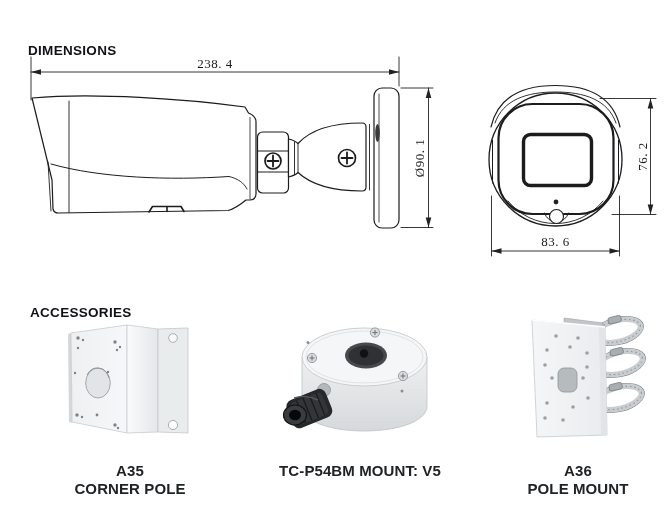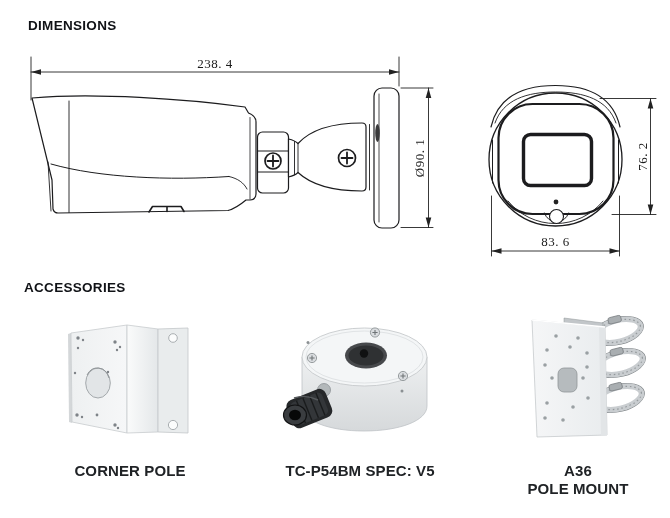--- a/index.html
+++ b/index.html
@@ -1,21 +1,21 @@
 <!DOCTYPE html>
 <html><head>
 <meta charset="utf-8">
 <style>
   html,body{margin:0;padding:0;background:#fff;}
   .page{position:relative;width:670px;height:518px;background:#ffffff;overflow:hidden;
         font-family:"Liberation Sans",sans-serif;}
   .sec-title{position:absolute;font-size:13.5px;font-weight:bold;color:#101216;
-             letter-spacing:.3px;}
+             letter-spacing:.3px;margin-top:25px;}
   #dimensions-title{left:28px;top:18px;}
-  #accessories-title{left:24px;top:280px;}
+  #accessories-title{left:30px;top:280px;}
   .dims-svg{position:absolute;left:0;top:40px;}
   .acc-svg{position:absolute;}
   #corner-svg{left:58px;top:318px;}
   #junction-svg{left:278px;top:318px;}
   #pole-svg{left:508px;top:314px;}
   .acc-caption{position:absolute;top:462px;text-align:center;color:#202326;
                font-size:15px;font-weight:bold;line-height:18px;letter-spacing:.1px;}
   #cap-1{left:40px;width:180px;}
   #cap-2{left:258px;width:204px;}
   #cap-3{left:478px;width:200px;}
@@ -223,23 +223,24 @@
       <circle cx="75" cy="64" r="1.8"></circle>
         <circle cx="39" cy="89" r="1.8"></circle>
       <circle cx="65" cy="93" r="1.8"></circle>
         <circle cx="80" cy="84" r="1.8"></circle>
       <circle cx="55" cy="106" r="1.8"></circle>
         <circle cx="37" cy="104" r="1.8"></circle>
     </g>
   </svg>
 
   <div class="acc-caption" id="cap-1">
+    <div>A35</div>
     <div>CORNER POLE</div>
   </div>
   <div class="acc-caption" id="cap-2">
-    <div>TC-P54BM SPEC: V5</div>
+    <div>TC-P54BM MOUNT: V5</div>
   </div>
   <div class="acc-caption" id="cap-3">
     <div>A36</div>
     <div>POLE MOUNT</div>
   </div>
 
 </div>
 
 </body></html>

